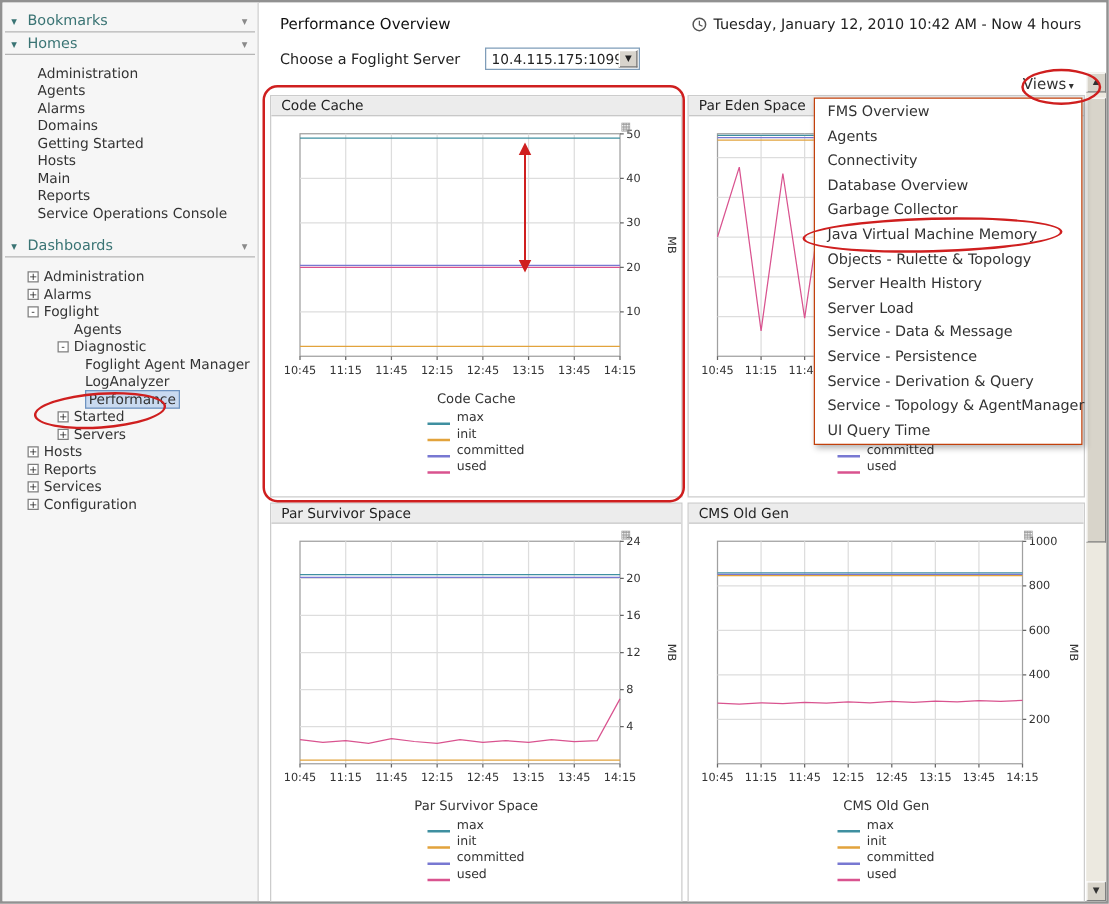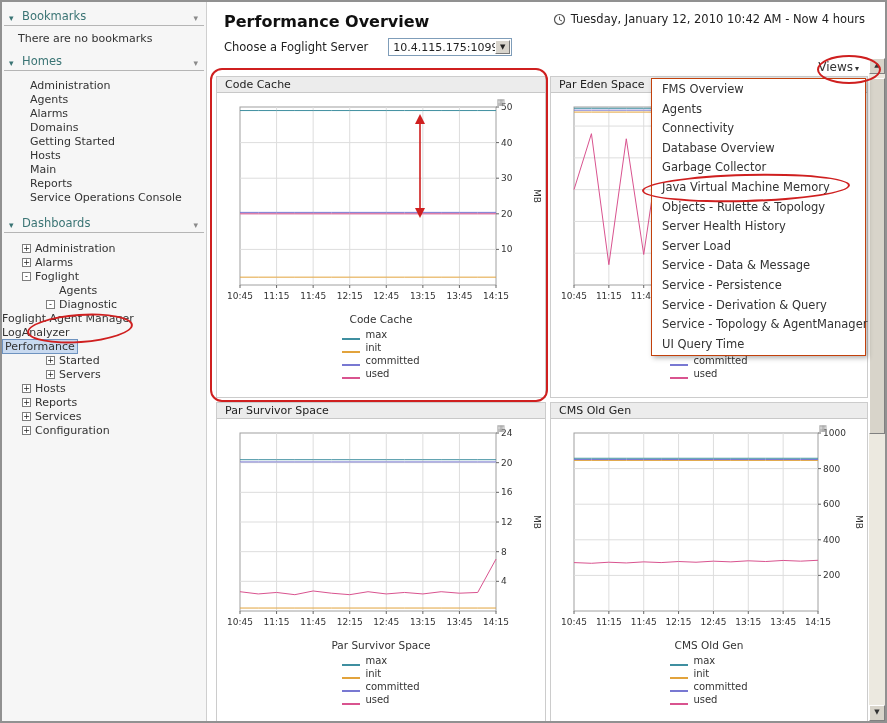--- a/index.html
+++ b/index.html
@@ -11,25 +11,25 @@
 .side-header{position:relative;height:18px;line-height:16px;color:#3a7474;border-bottom:1px solid #b5b5b5;padding-left:18px;margin:0 2px;font-size:11.5px}
 .side-header .tri{position:absolute;left:5px;top:2px;font-size:9px;color:#3a7474}
 .side-header .collapse{position:absolute;right:6px;top:2px;font-size:9px;color:#8a8a8a;cursor:pointer}
 .empty-text{padding:6px 0 8px 16px}
 .gap8{height:8px}
 .gap10{height:10px}
 .side-item{height:14px;line-height:14px;padding-left:28px;cursor:pointer;white-space:nowrap}
 .tree-row{height:14px;display:flex;align-items:center;cursor:pointer;white-space:nowrap}
 .tree-row .exp{width:9px;height:9px;border:1px solid #7e7e7e;background:#fff;font-size:8px;line-height:7px;text-align:center;margin-right:4px;flex:none;color:#222}
 .tree-row .spacer{width:13px;flex:none}
-.tree-row.d0{padding-left:20px}.tree-row.d1{padding-left:44px}.tree-row.d2{}
+.tree-row.d0{padding-left:20px}.tree-row.d1{padding-left:44px}.tree-row.d2{padding-left:66px}
 .tree-label.selected{background:#c9daf0;border:1px solid #6e93c0;padding:0 2px}
 
 .main{position:absolute;left:206px;top:0;right:0;bottom:0;background:#fff}
-.page-title{position:absolute;left:16px;top:10px;font-size:16px;font-weight:bold;color:#101010}
+.page-title{position:absolute;left:16px;top:10px;font-size:12px;font-weight:normal;color:#101010}
 .time-range{position:absolute;right:20px;top:10px;font-size:11.5px;color:#222;display:flex;align-items:center;gap:5px;cursor:pointer;white-space:nowrap}
 .server-row{position:absolute;left:16px;top:36px;font-size:11.5px;color:#222;display:flex;align-items:center;gap:20px}
 .select{width:124px;height:18px;border:1px solid #7f9db9;background:#fff;display:flex;align-items:center;font-size:11px;padding-left:4px;position:relative;cursor:pointer}
 .select .arrow-btn{position:absolute;right:1px;top:1px;bottom:1px;width:15px;background:#d8d4cc;border:1px solid;border-color:#fff #777 #777 #fff;font-size:7px;display:flex;align-items:center;justify-content:center;color:#222}
 .views-btn{position:absolute;right:26px;top:58px;font-size:12px;color:#333;cursor:pointer;z-index:55}
 .views-btn .v-arrow{font-size:8px;color:#333;margin-left:2px}
 
 .charts{position:absolute;left:8px;top:74px;display:grid;grid-template-columns:330px 318px;grid-template-rows:322px 322px;gap:4px}
 .panel{border:1px solid #cccccc;background:#fff;position:relative;overflow:hidden}
 .panel-title{height:16px;background:#ececec;border-bottom:1px solid #c8c8c8;font-size:11px;line-height:15px;padding-left:8px;color:#222;white-space:nowrap}
@@ -57,21 +57,20 @@
 <body>
 
 <div class="app">
 
   <div class="sidebar">
     <div class="side-header">
       <span class="tri">▾</span>
       <span>Bookmarks</span>
       <span class="collapse">▾</span>
     </div>
-    <div class="empty-text">There are no bookmarks</div>
 
     <div class="side-header">
       <span class="tri">▾</span>
       <span>Homes</span>
       <span class="collapse">▾</span>
     </div>
     <div class="gap8"></div>
     <div id="homes-list">
         <div class="side-item">Administration</div>
         <div class="side-item">Agents</div>

